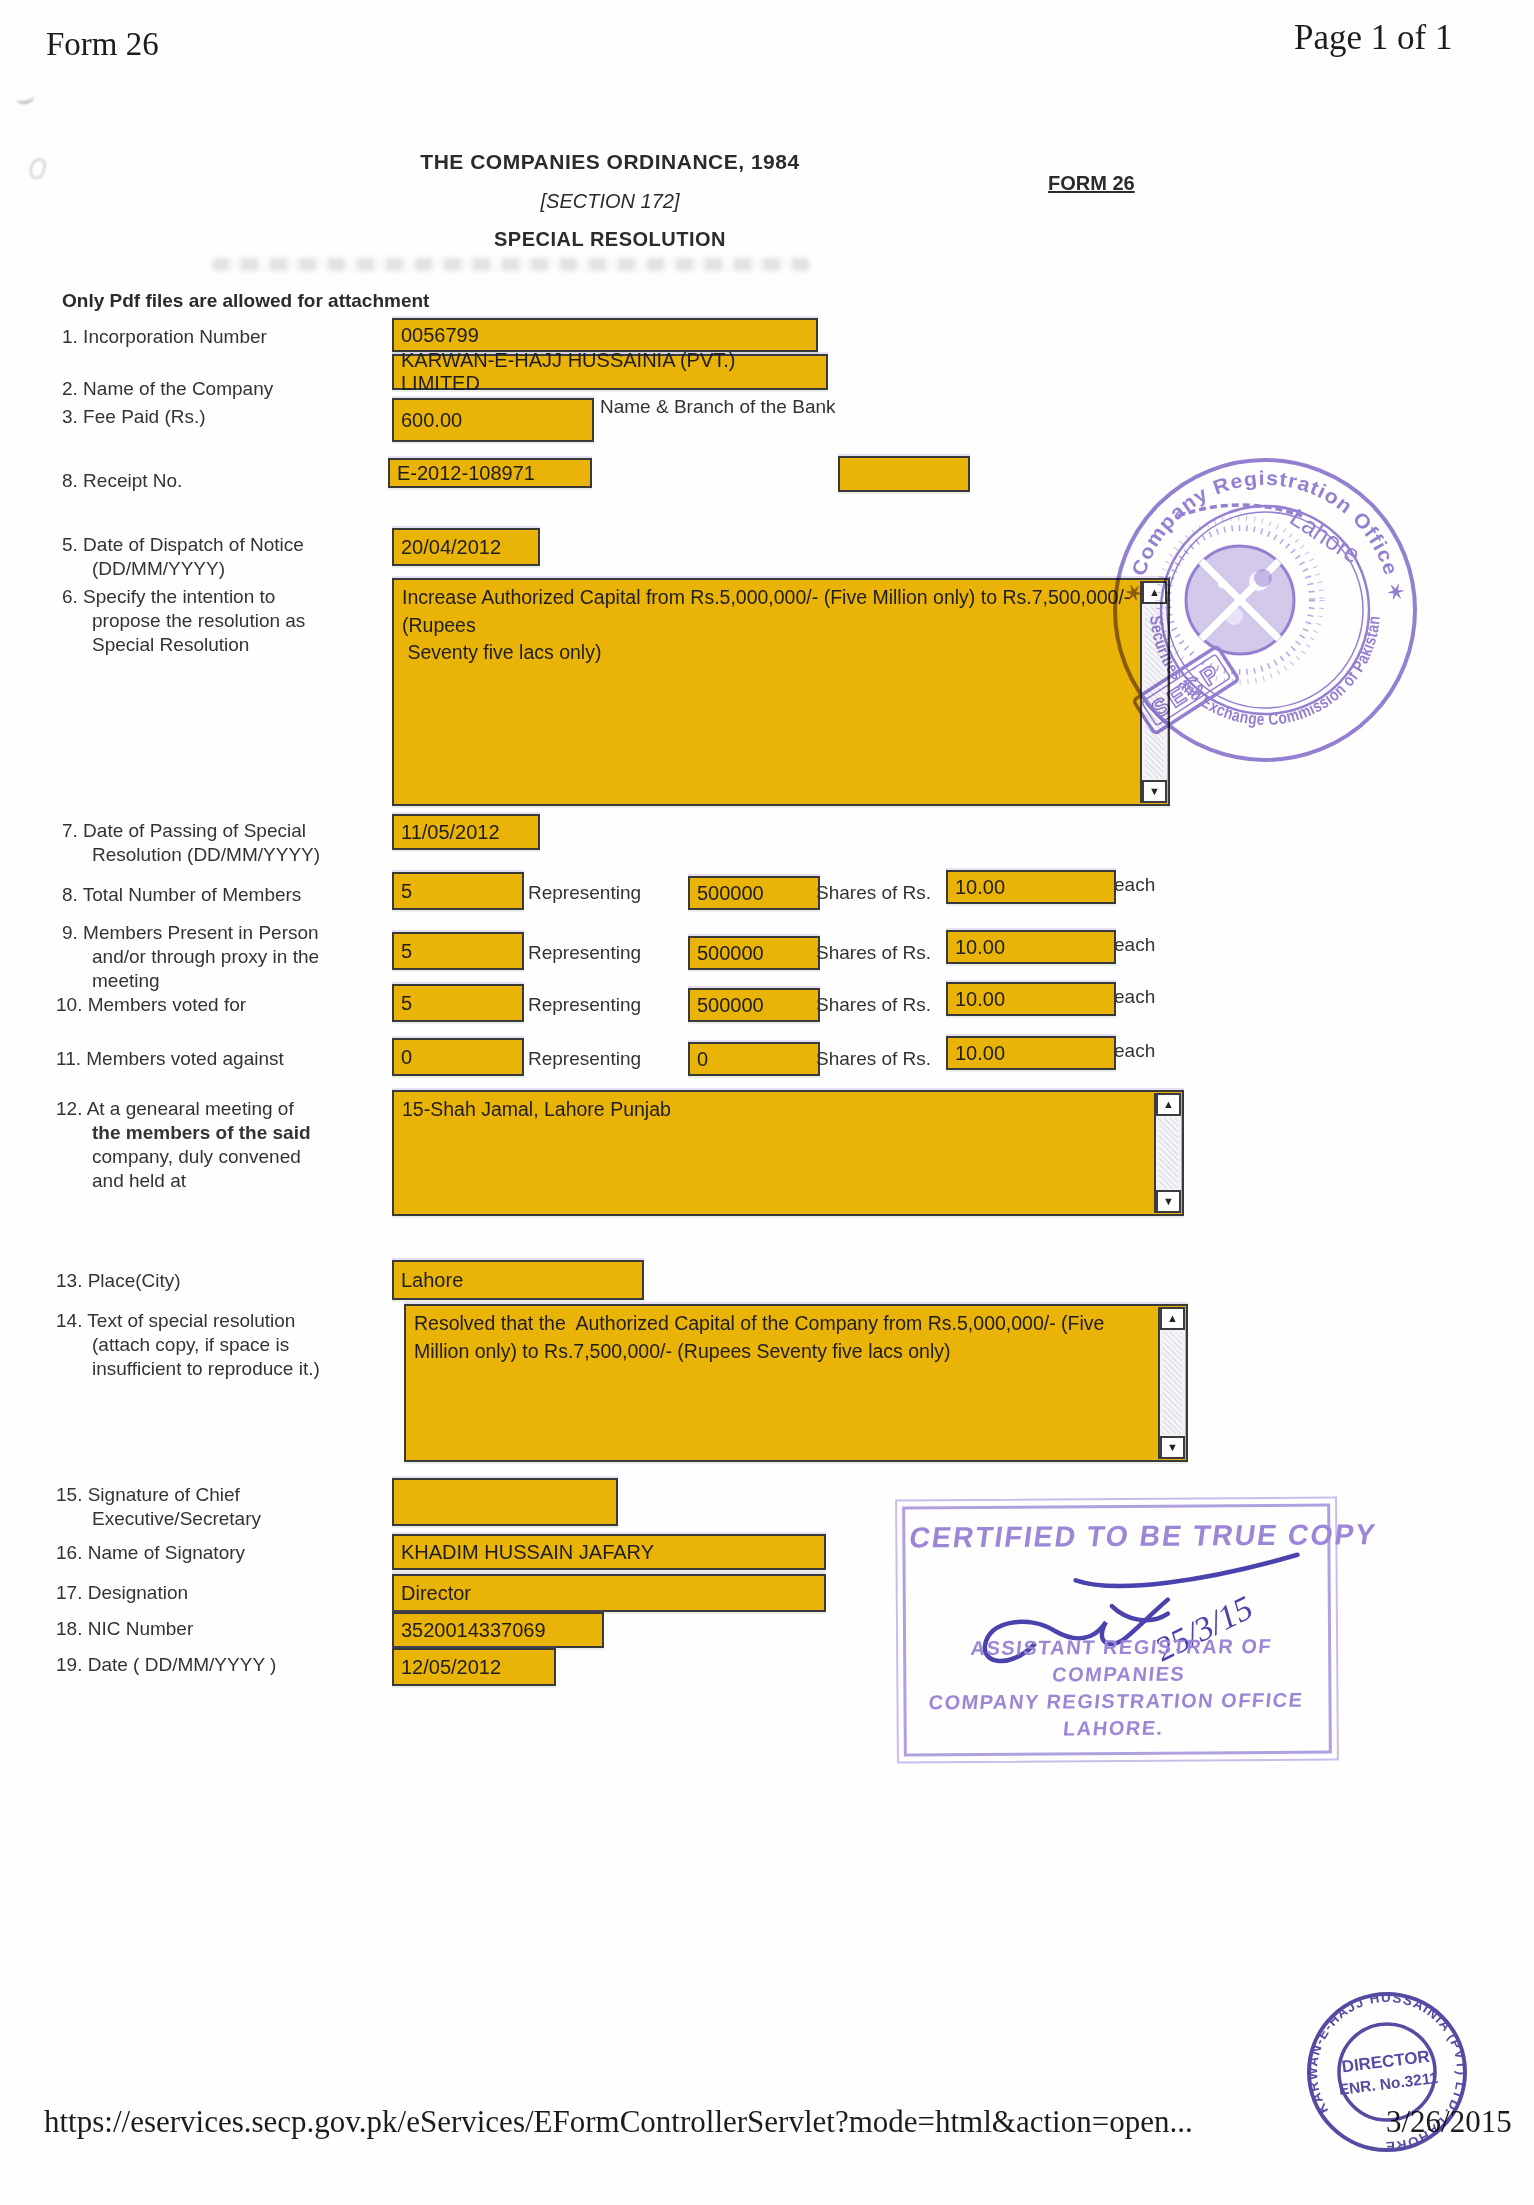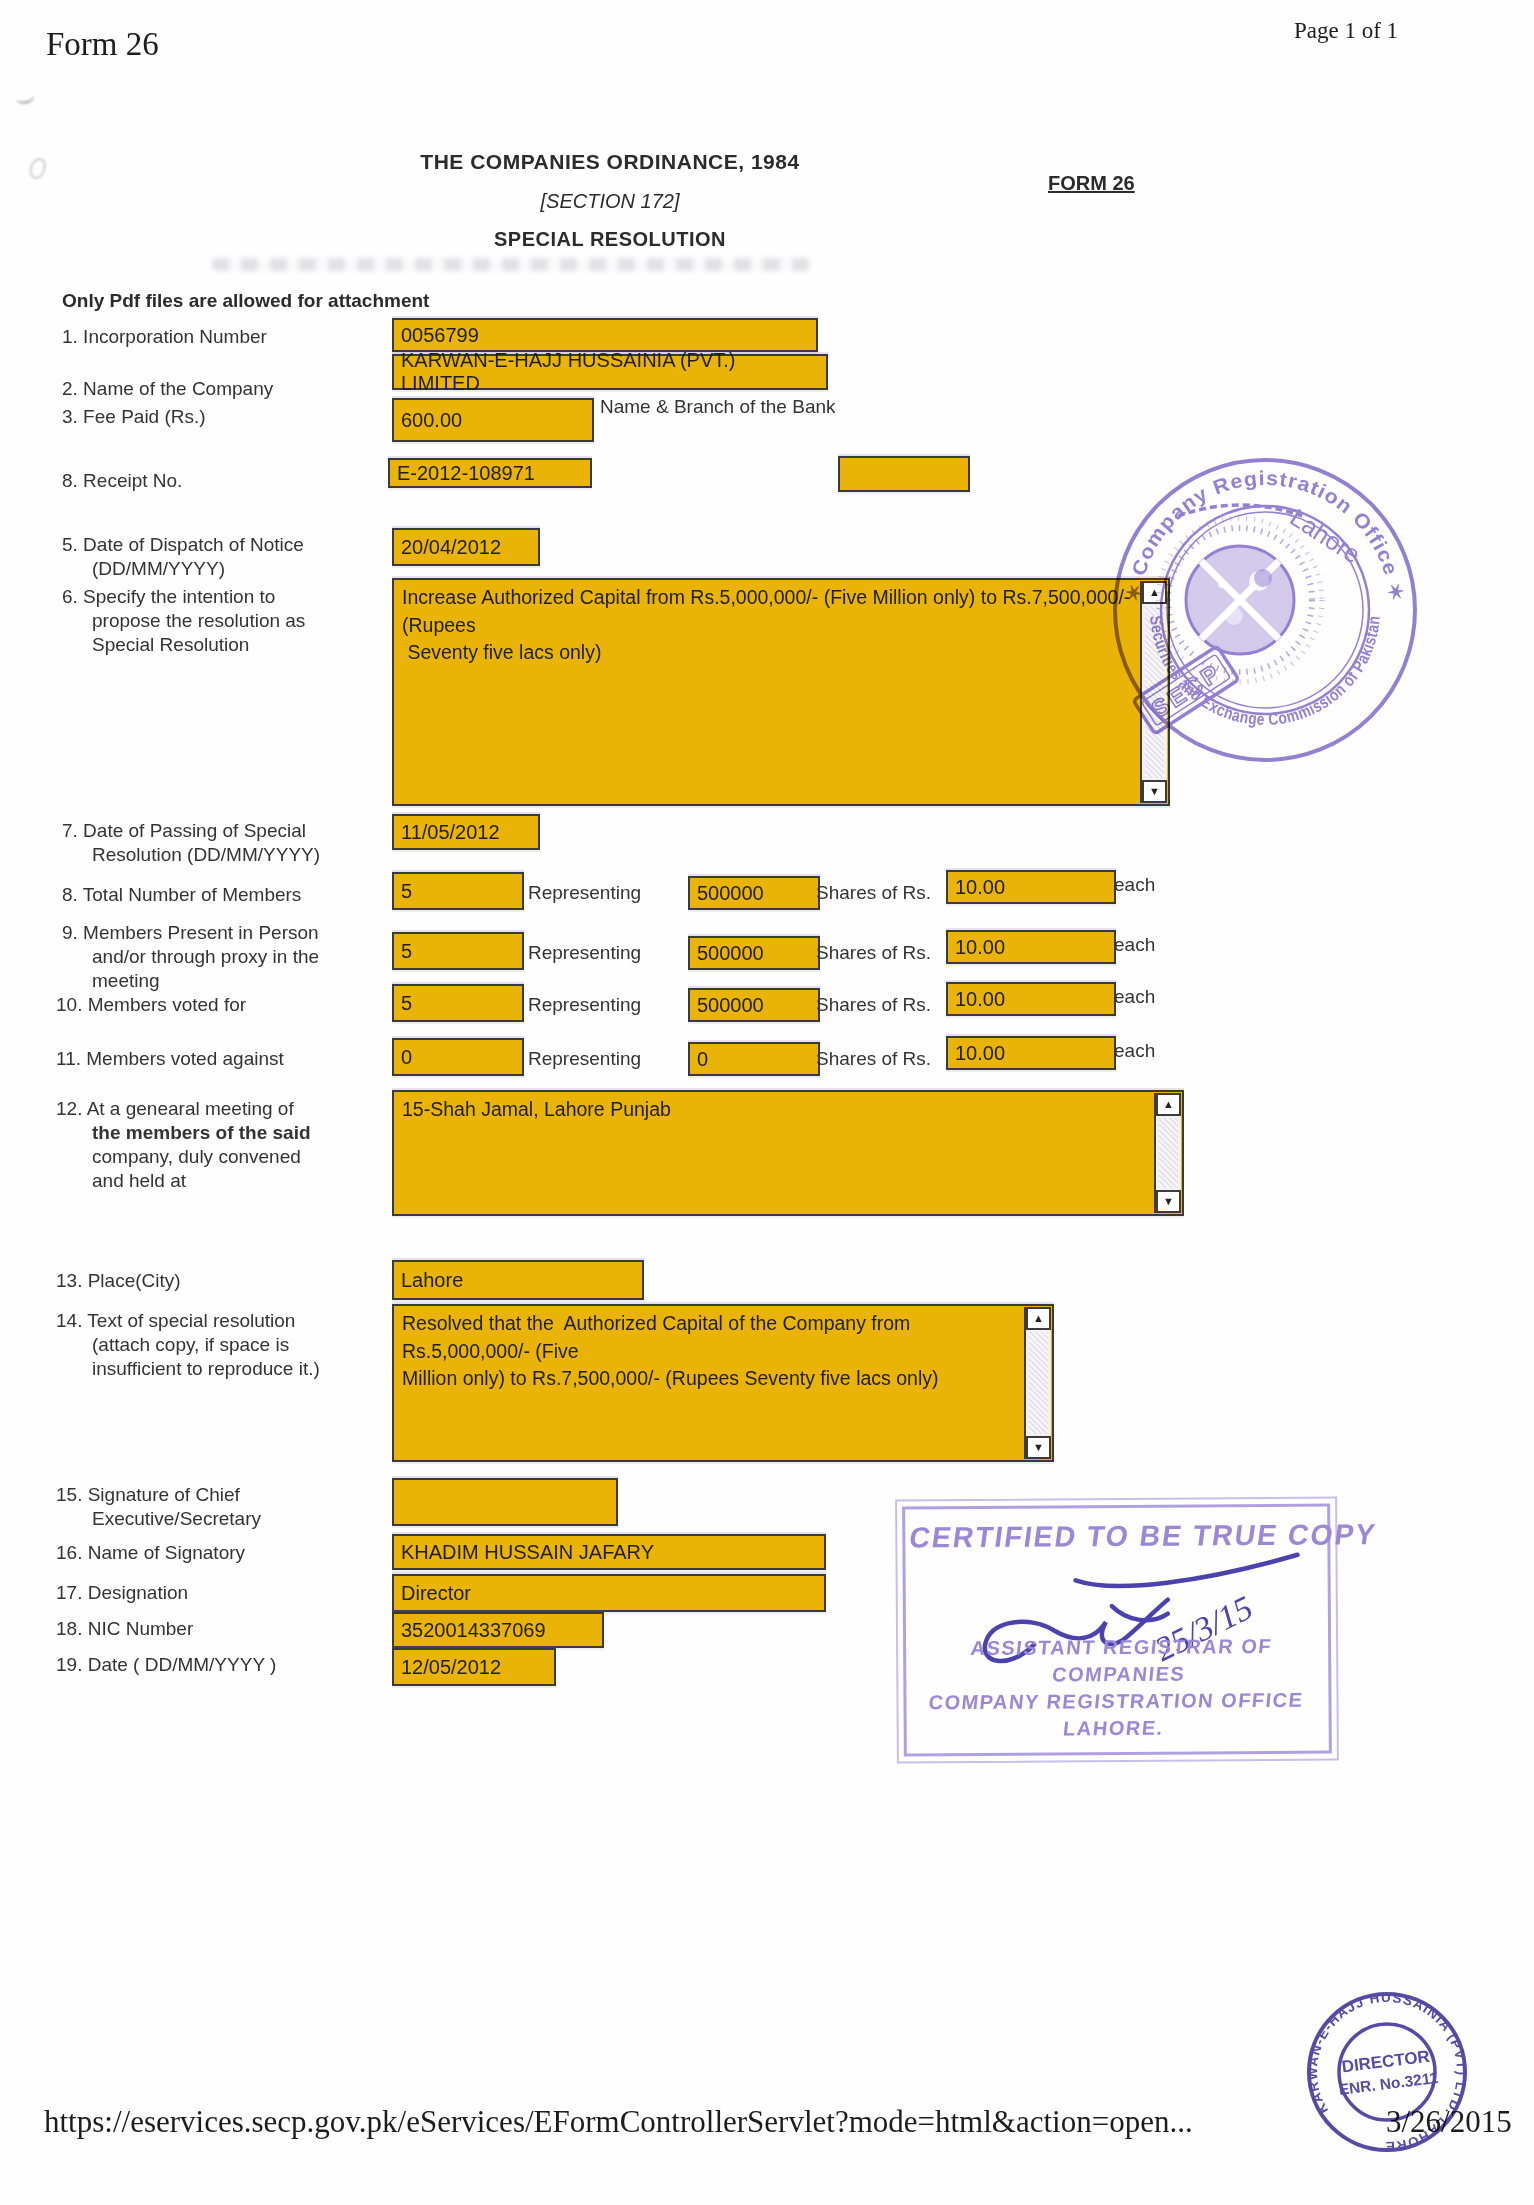--- a/index.html
+++ b/index.html
@@ -44,21 +44,21 @@
 </head>
 <body>
 
 <div class="page">
 
   <div class="art1"></div>
   <div class="art2"></div>
   <div class="smudge"></div>
 
   <div class="t serif" style="left:46px;top:26px;font-size:33px;">Form 26</div>
-  <div class="t serif" style="left:1294px;top:18px;font-size:23px;">Page 1 of 1</div>
+  <div class="t serif" style="left:1294px;top:18px;font-size:35px;">Page 1 of 1</div>
 
   <div class="t center" style="left:380px;top:150px;width:460px;font-size:21px;font-weight:600;letter-spacing:.5px;">THE COMPANIES ORDINANCE, 1984</div>
   <div class="t center italic" style="left:380px;top:190px;width:460px;font-size:20px;">[SECTION 172]</div>
   <div class="t center bold" style="left:380px;top:228px;width:460px;font-size:20px;letter-spacing:.5px;">SPECIAL RESOLUTION</div>
   <div class="t bold underline" style="left:1048px;top:172px;font-size:20px;">FORM 26</div>
   <div class="t bold" style="left:62px;top:290px;font-size:19px;">Only Pdf files are allowed for attachment</div>
 
   <div class="t lbl" style="left:62px;top:326px;">1. Incorporation Number</div>
   <div class="ibox" style="left:372px;top:318px;width:426px;height:34px;">
       <span>0056799</span>
@@ -180,21 +180,21 @@
   </div>
 
   <div class="t lbl" style="left:56px;top:1270px;">13. Place(City)</div>
   <div class="ibox" style="left:372px;top:1260px;width:252px;height:40px;">
       <span>Lahore</span>
     </div>
 
   <div class="t lbl" style="left:56px;top:1310px;">14. Text of special resolution</div>
   <div class="t lbl" style="left:92px;top:1334px;">(attach copy, if space is</div>
   <div class="t lbl" style="left:92px;top:1358px;">insufficient to reproduce it.)</div>
-  <div class="ibox ta" style="left:372px;top:1304px;width:662px;height:158px;">
+  <div class="ibox ta" style="left:384px;top:1304px;width:784px;height:158px;">
     <div class="txt">Resolved that the  Authorized Capital of the Company from Rs.5,000,000/- (Five
 Million only) to Rs.7,500,000/- (Rupees Seventy five lacs only)</div>
     <div class="sb">
       <div class="sb-btn up">▲</div>
       <div class="sb-track"></div>
       <div class="sb-btn down">▼</div>
     </div>
   </div>
 
   <div class="t lbl" style="left:56px;top:1484px;">15. Signature of Chief</div>

